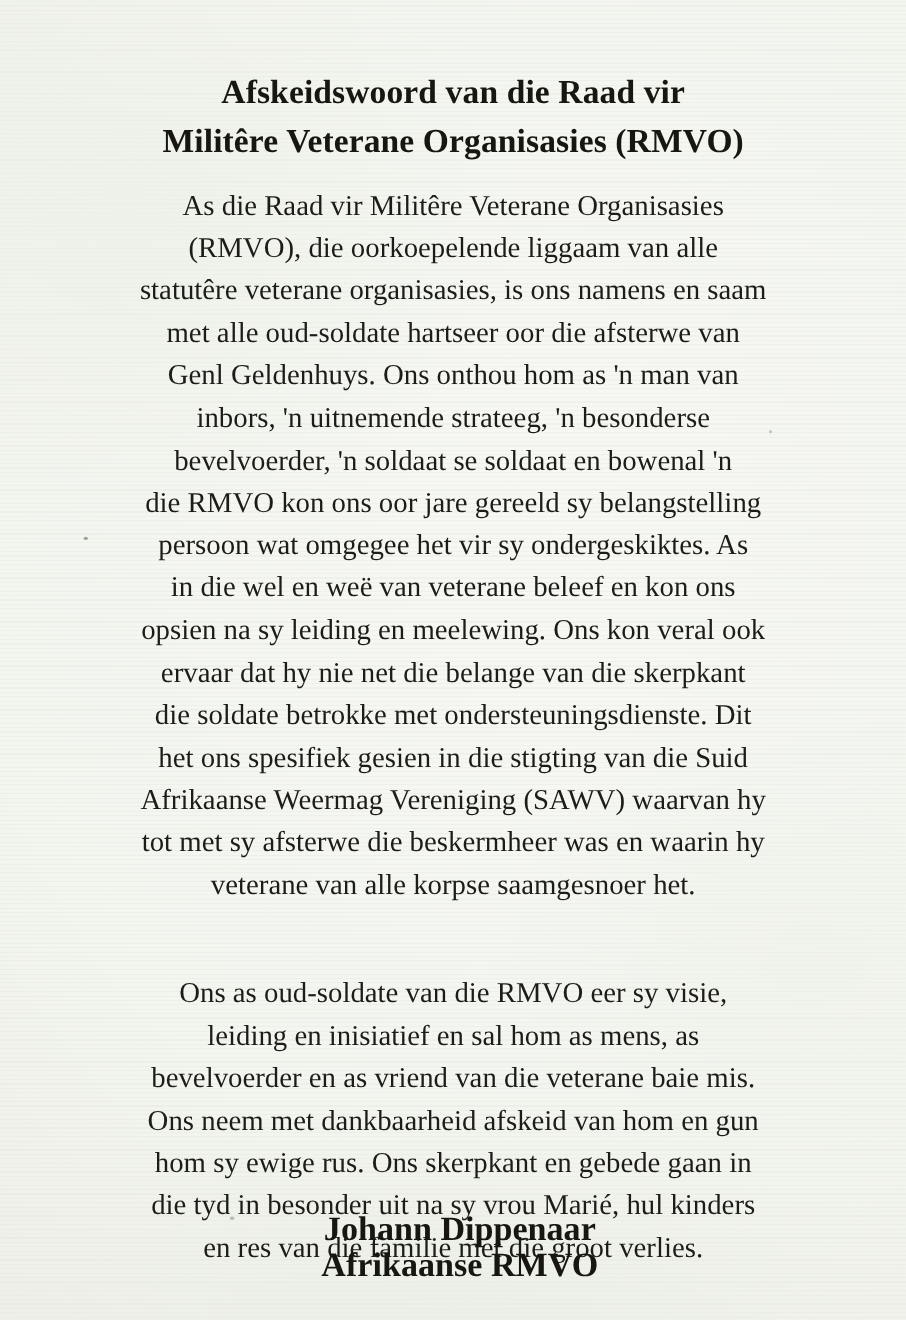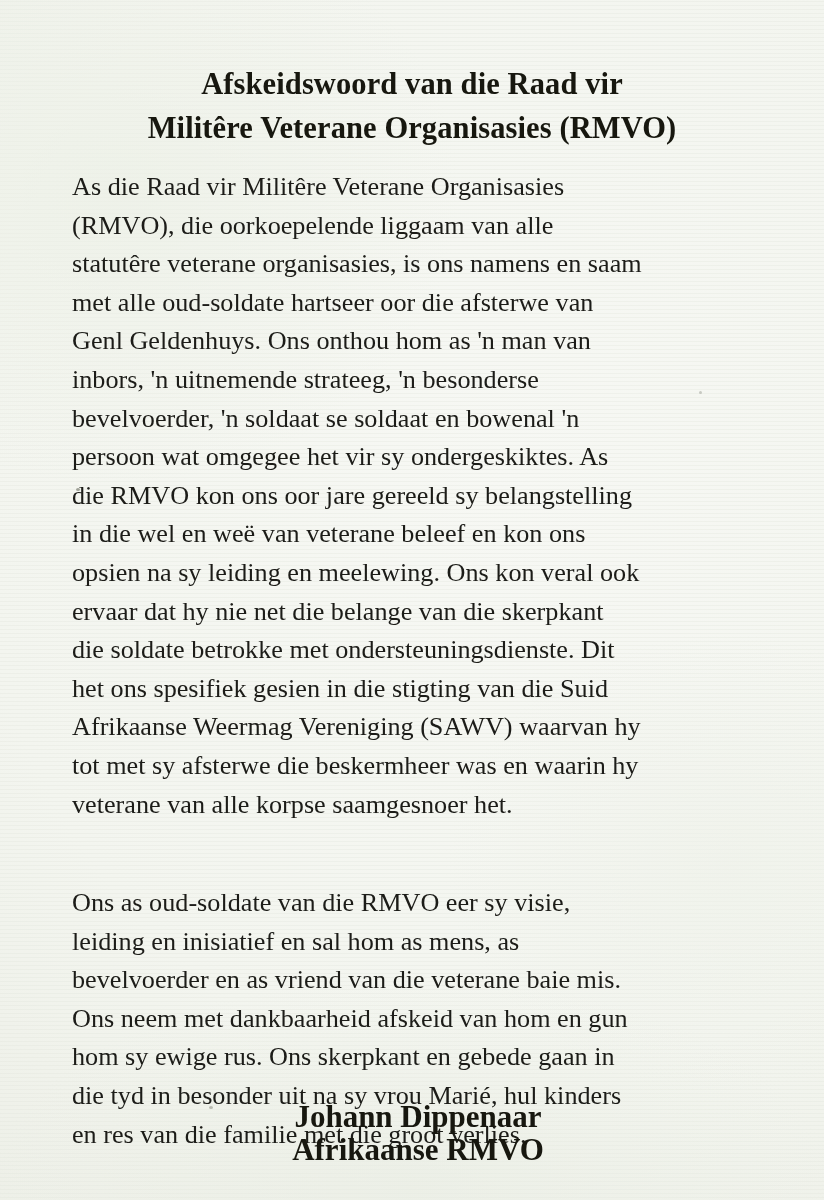--- a/index.html
+++ b/index.html
@@ -77,22 +77,23 @@
   }
   .doc-title .tl {
     display: block;
     white-space: nowrap;
   }
 
   
   .body-block {
     position: absolute;
     top: 168px;
-    left: 72px;
+    left: 60px;
     width: 704px;
+    text-align: center;
     font-size: 26.2px;
     line-height: 38.6px;
     color: #1c1c18;
   }
 
   .para {
     margin: 0;
   }
   .para + .para {
     margin-top: 60px;
@@ -148,22 +149,22 @@
     <div class="body-block">
 
       <p class="para">
         <span class="ln">As die Raad vir Militêre Veterane Organisasies</span>
         <span class="ln">(RMVO), die oorkoepelende liggaam van alle</span>
         <span class="ln">statutêre veterane organisasies, is ons namens en saam</span>
         <span class="ln">met alle oud-soldate hartseer oor die afsterwe van</span>
         <span class="ln">Genl Geldenhuys.  Ons onthou hom as 'n man van</span>
         <span class="ln">inbors, 'n uitnemende strateeg, 'n besonderse</span>
         <span class="ln">bevelvoerder, 'n soldaat se soldaat en bowenal 'n</span>
+        <span class="ln">die RMVO kon ons oor jare gereeld sy belangstelling</span>
         <span class="ln">persoon wat omgegee het vir sy ondergeskiktes. As</span>
-        <span class="ln">die RMVO kon ons oor jare gereeld sy belangstelling</span>
         <span class="ln">in die wel en weë van veterane beleef en kon ons</span>
         <span class="ln">opsien na sy leiding en meelewing. Ons kon veral ook</span>
         <span class="ln">ervaar dat hy nie net die belange van die skerpkant</span>
         <span class="ln">die soldate betrokke met ondersteuningsdienste. Dit</span>
         <span class="ln">het ons spesifiek gesien in die stigting van die Suid</span>
         <span class="ln">Afrikaanse Weermag Vereniging (SAWV) waarvan hy</span>
         <span class="ln">tot met sy afsterwe die beskermheer was en waarin hy</span>
         <span class="ln">veterane van alle korpse saamgesnoer het.</span>
       </p>
 

